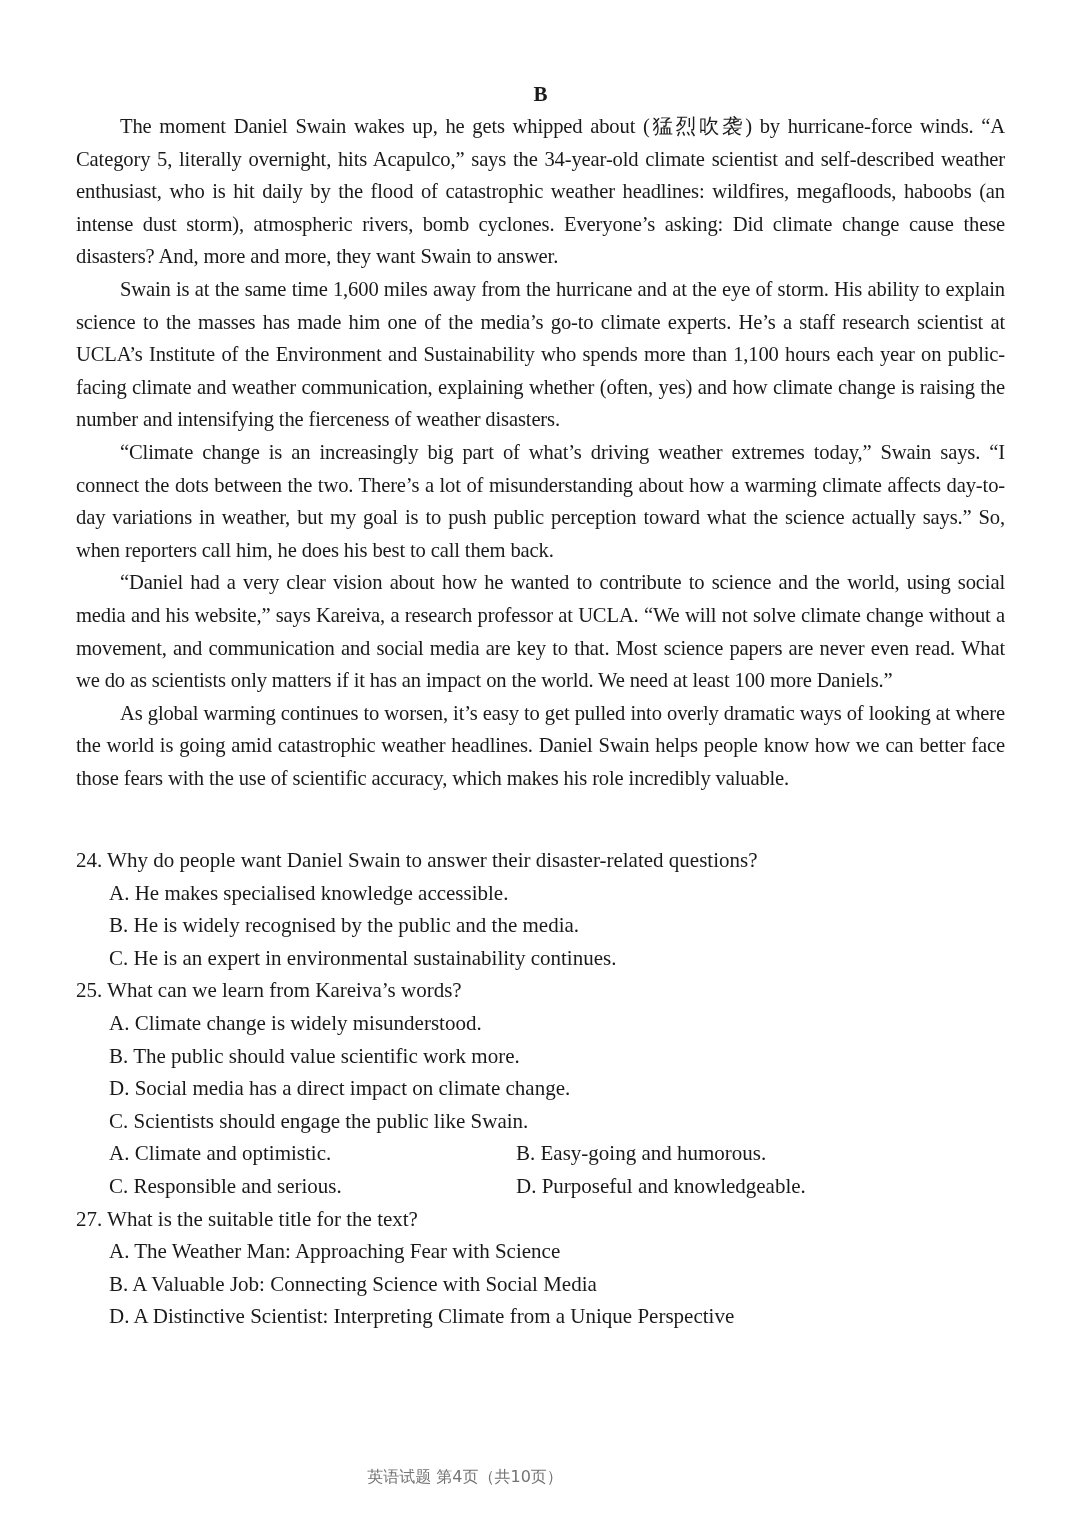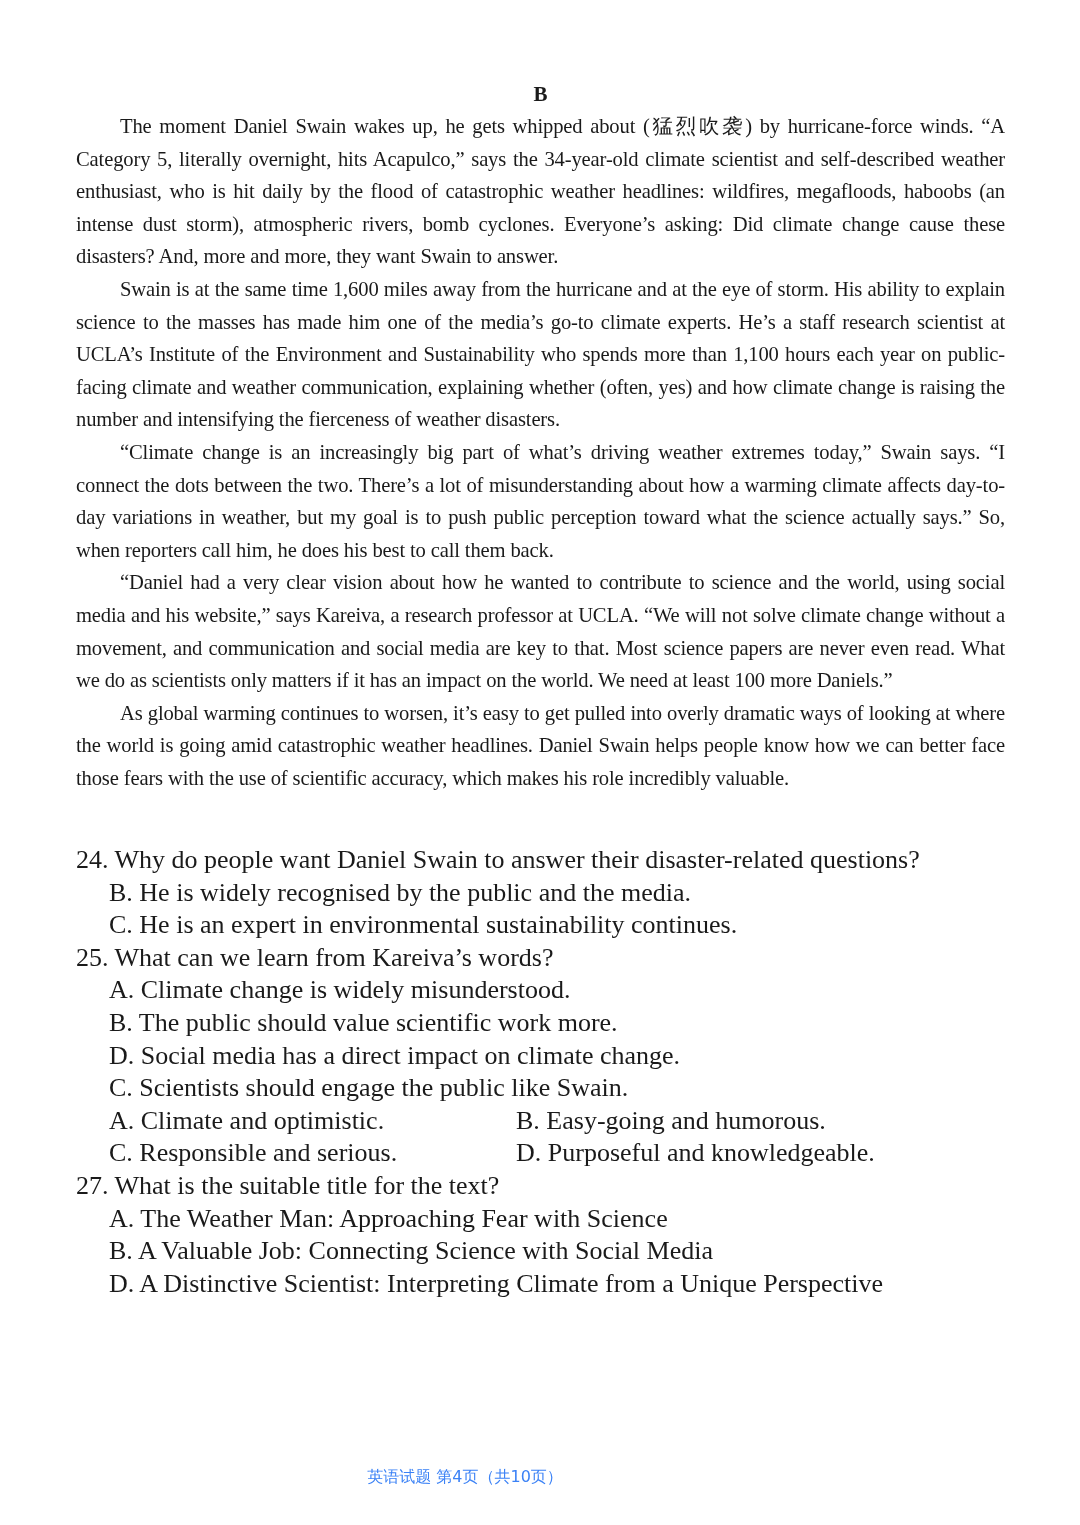--- a/index.html
+++ b/index.html
@@ -12,48 +12,49 @@
     .section-title {
       position: absolute; top: 80px; left: 0; width: 929px; text-align: center;
       font-weight: bold; font-size: 21px; line-height: 28px;
     }
     .passage { position: absolute; top: 110px; left: 0; width: 929px; }
     .para {
       margin: 0; font-size: 20.6px; line-height: 32.6px;
       text-align: justify; text-indent: 44px; letter-spacing: -0.15px;
     }
     .questions { position: absolute; top: 844px; left: 0; width: 929px; }
-    .q { font-size: 26px; line-height: 32.6px; }
+    .q { font-size: 21px; line-height: 32.6px; }
     .q-stem { margin: 0; }
     .opt { margin: 0; padding-left: 33px; }
     .opt-grid { display: grid; grid-template-columns: 407px 1fr; padding-left: 33px; }
     .opt-grid .opt { padding-left: 0; }
     .footer {
       position: absolute; top: 1466px; left: 0; width: 930px; text-align: center;
-      font-size: 16px; color: #3b82f6; line-height: 22px;
+      font-size: 16px; color: #737373; line-height: 22px;
       font-family: "DejaVu Sans", sans-serif;
     }
   </style>
 </head>
 <body>
 
 <div class="page">
   <div class="section-title">B</div>
 
   <div class="passage">
     <p class="para">The moment Daniel Swain wakes up, he gets whipped about (猛烈吹袭) by hurricane-force winds. “A Category 5, literally overnight, hits Acapulco,” says the 34-year-old climate scientist and self-described weather enthusiast, who is hit daily by the flood of catastrophic weather headlines: wildfires, megafloods, haboobs (an intense dust storm), atmospheric rivers, bomb cyclones. Everyone’s asking: Did climate change cause these disasters? And, more and more, they want Swain to answer.</p>
     <p class="para">Swain is at the same time 1,600 miles away from the hurricane and at the eye of storm. His ability to explain science to the masses has made him one of the media’s go-to climate experts. He’s a staff research scientist at UCLA’s Institute of the Environment and Sustainability who spends more than 1,100 hours each year on public-facing climate and weather communication, explaining whether (often, yes) and how climate change is raising the number and intensifying the fierceness of weather disasters.</p>
     <p class="para">“Climate change is an increasingly big part of what’s driving weather extremes today,” Swain says. “I connect the dots between the two. There’s a lot of misunderstanding about how a warming climate affects day-to-day variations in weather, but my goal is to push public perception toward what the science actually says.” So, when reporters call him, he does his best to call them back.</p>
     <p class="para">“Daniel had a very clear vision about how he wanted to contribute to science and the world, using social media and his website,” says Kareiva, a research professor at UCLA. “We will not solve climate change without a movement, and communication and social media are key to that. Most science papers are never even read. What we do as scientists only matters if it has an impact on the world. We need at least 100 more Daniels.”</p>
     <p class="para">As global warming continues to worsen, it’s easy to get pulled into overly dramatic ways of looking at where the world is going amid catastrophic weather headlines. Daniel Swain helps people know how we can better face those fears with the use of scientific accuracy, which makes his role incredibly valuable.</p>
   </div>
 
   <div class="questions">
     <div class="q">
       <p class="q-stem">24. Why do people want Daniel Swain to answer their disaster-related questions?</p>
+      <p class="opt">A. He makes specialised knowledge accessible.</p>
       <p class="opt">B. He is widely recognised by the public and the media.</p>
       <p class="opt">C. He is an expert in environmental sustainability continues.</p>
     </div>
     <div class="q">
       <p class="q-stem">25. What can we learn from Kareiva’s words?</p>
       <p class="opt">A. Climate change is widely misunderstood.</p>
       <p class="opt">B. The public should value scientific work more.</p>
       <p class="opt">D. Social media has a direct impact on climate change.</p>
       <p class="opt">C. Scientists should engage the public like Swain.</p>
     </div>

